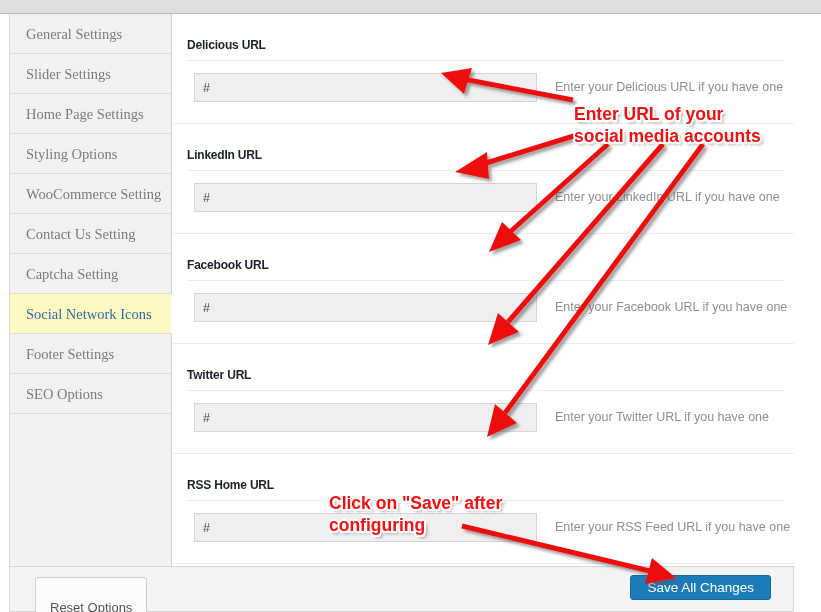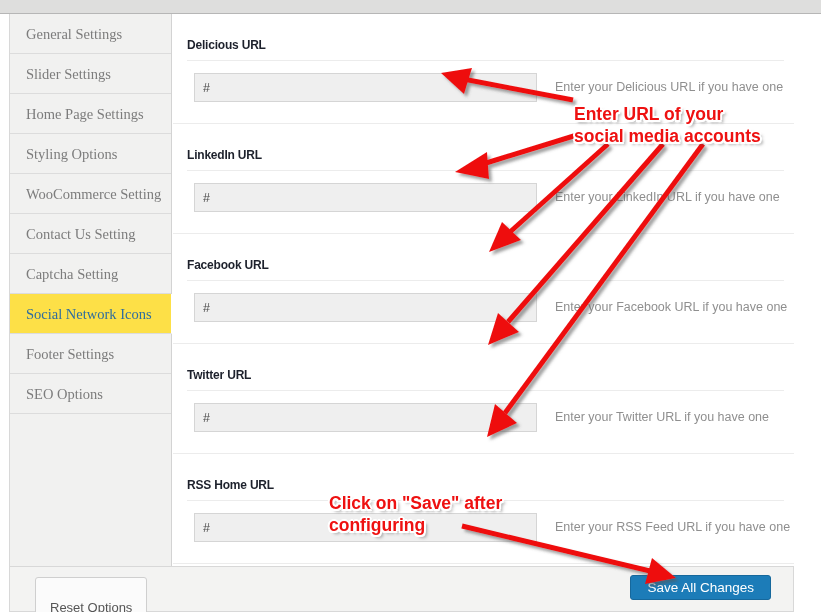--- a/index.html
+++ b/index.html
@@ -54,21 +54,21 @@
     padding-left: 16px;
     font-family: "Liberation Serif", serif;
     font-size: 14.5px;
     color: #7c7c7c;
     background: #f1f1f0;
     border-bottom: 1px solid #dcdcdc;
     white-space: nowrap;
     cursor: pointer;
   }
   .nav-item.active {
-    background: #fde047;
+    background: #fef9c3;
     color: #2f6d9e;
     border-right: 1px solid #ffffff;
     margin-right: -1px;
     border-bottom: 1px solid #dcdcdc;
   }
   .nav-filler {
     height: 166px;
     background: #f1f1f0;
   }
 

